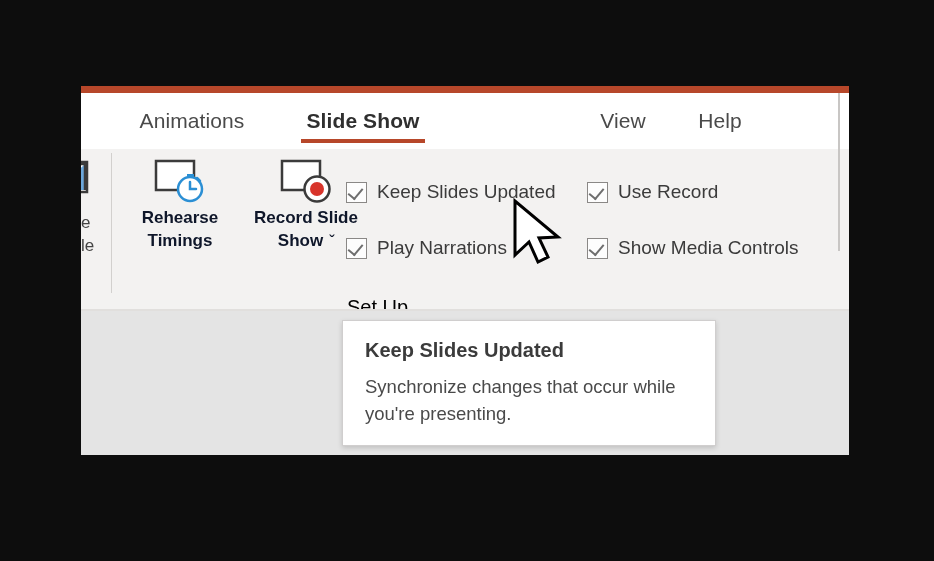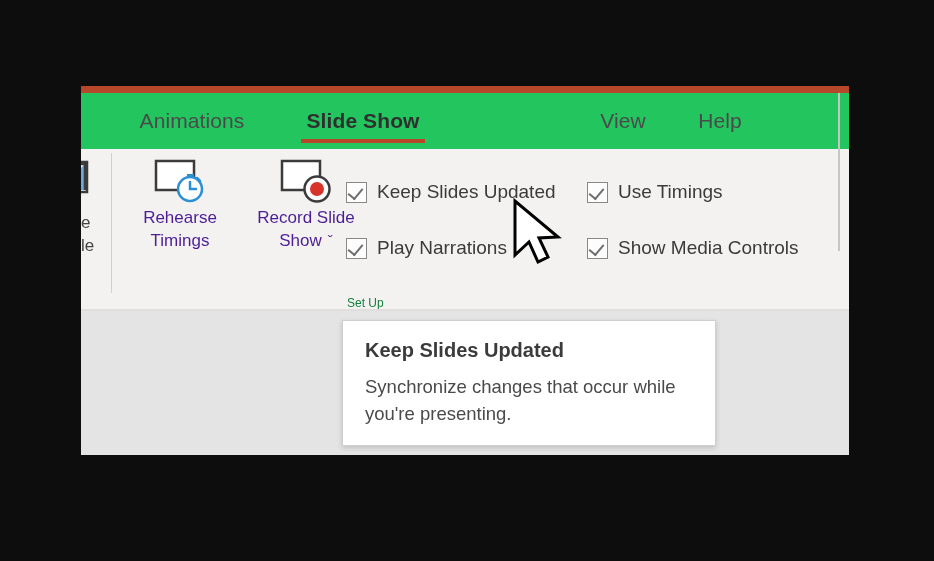--- a/index.html
+++ b/index.html
@@ -40,21 +40,21 @@
     background: #b7472a;
   }
 
   
   .tab-row {
     position: absolute;
     left: 0;
     top: 7px;
     width: 100%;
     height: 56px;
-    background: #22c55e;
+    background: #ffffff;
     padding-left: 15px;
   }
   .tab {
     position: absolute;
     top: 0;
     height: 56px;
     display: flex;
     align-items: center;
     justify-content: center;
     font-size: 21px;
@@ -112,21 +112,22 @@
     text-align: center;
     white-space: nowrap;
   }
   .big-btn .icon-box {
     width: 56px;
     height: 46px;
     position: relative;
     margin-bottom: 3px;
   }
   .big-btn .lbl {
-    color: #4c1d95;
+    color: #0f172a;
+    font-weight: bold;
   }
 
   
   .clipped-btn {
     position: absolute;
     color: #444;
     font-size: 17px;
     line-height: 23px;
     white-space: nowrap;
     text-align: left;
@@ -160,22 +161,22 @@
   .chk-label {
     margin-left: 10px;
     font-size: 19px;
     color: #3b3b3b;
     white-space: nowrap;
   }
 
   
   .group-title {
     position: absolute;
-    font-size: 12px;
-    color: #15803d;
+    font-size: 20px;
+    color: #000000;
     white-space: nowrap;
   }
 
   
   .right-rule {
     position: absolute;
     top: 70px;
     left: 758px;
     width: 2px;
     height: 158px;
@@ -317,21 +318,21 @@
         <span class="chk-box">
           <span class="tick"></span>
         </span>
         <span class="chk-label">Play Narrations</span>
       </div>
 
       <div class="chk-row" style="left:506px; top:32px;">
         <span class="chk-box">
           <span class="tick"></span>
         </span>
-        <span class="chk-label">Use Timings</span>
+        <span class="chk-label">Use Record</span>
       </div>
 
       <div class="chk-row" style="left:506px; top:88px;text-align:center;">
         <span class="chk-box">
           <span class="tick"></span>
         </span>
         <span class="chk-label">Show Media Controls</span>
       </div>
 
       <div class="group-title" style="left:266px; top:147px;">Set Up</div>

